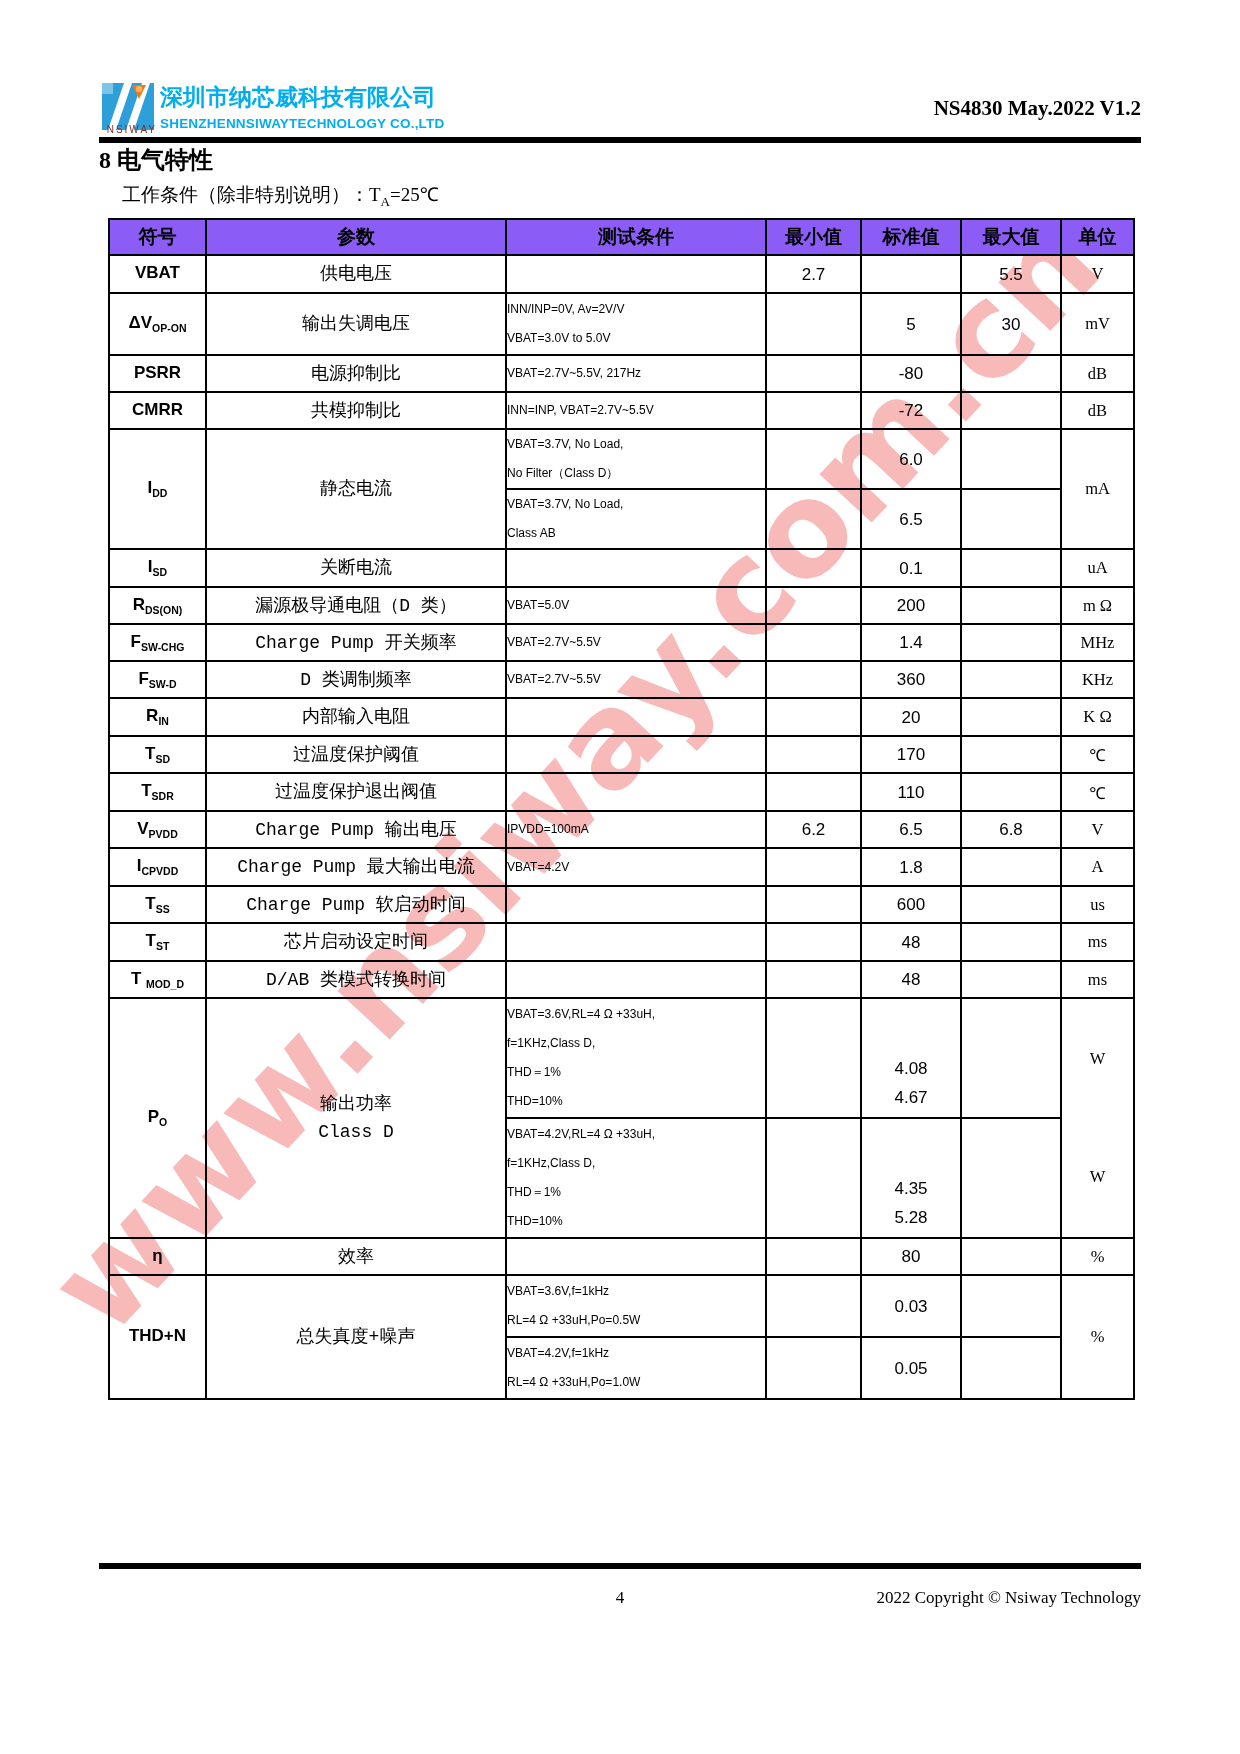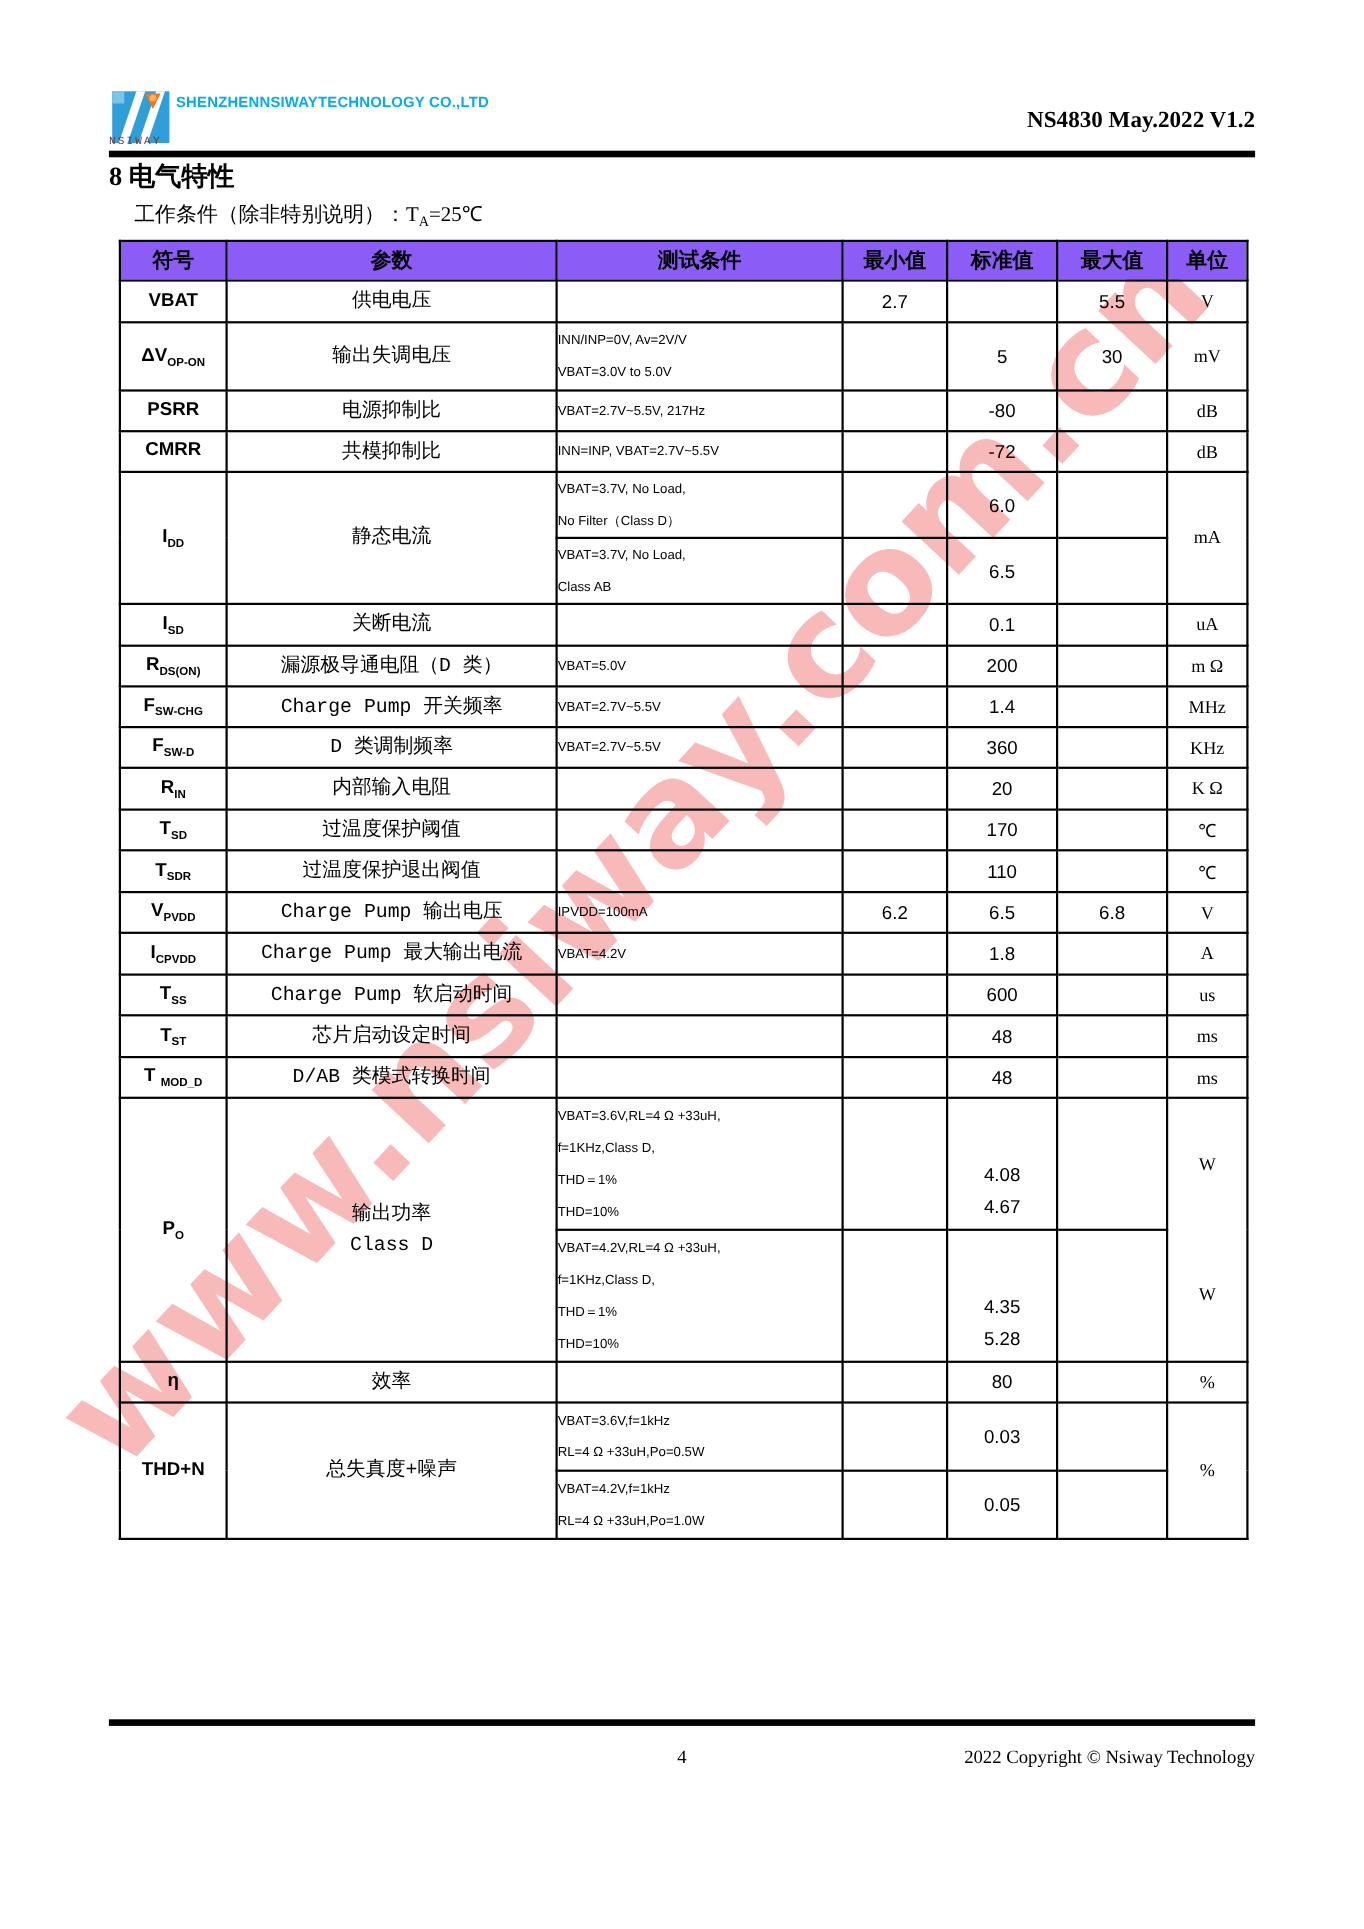--- a/index.html
+++ b/index.html
@@ -1,22 +1,22 @@
 <!DOCTYPE html>
 <html><head>
 <meta charset="utf-8">
 <style>
   html,body{margin:0;padding:0;background:#888;}
   .page{position:relative;width:1240px;height:1754px;background:#fff;overflow:hidden;
         font-family:"Liberation Sans",sans-serif;color:#000;}
   .layer{position:absolute;inset:0;z-index:2;}
   
   .logo{position:absolute;left:99px;top:76px;width:58px;height:64px;}
-  .logo-txt{position:absolute;left:99px;top:124px;width:58px;text-align:left;
-            font-family:Liberation Mono, monospace;font-size:10px;letter-spacing:2px;color:#7a3030;}
+  .logo-txt{position:absolute;left:99px;top:124px;width:58px;text-align:right;
+            font-family:Liberation Sans, sans-serif;font-size:10px;letter-spacing:2px;color:#7a3030;}
   .co-block{position:absolute;left:160px;top:82px;}
   .co-cn{font-size:23px;font-weight:bold;color:#00AEEF;font-family:"Liberation Sans",sans-serif;}
   .co-en{font-size:13.5px;font-weight:bold;color:#00AEEF;margin-top:3px;letter-spacing:.2px;}
   .doc-ref{position:absolute;right:99px;top:96px;font-family:"Liberation Serif",serif;
            font-size:21px;font-weight:bold;}
   .bar{position:absolute;left:99px;width:1042px;height:6px;background:#000;}
   .bar.top{top:137px;} .bar.bot{top:1563px;}
   
   .sec-title{position:absolute;left:99px;top:144px;font-family:"Liberation Serif",serif;
              font-size:24px;font-weight:bold;}
@@ -63,20 +63,21 @@
       <rect x="3" y="1" width="52" height="47" fill="#2f9fda"></rect>
       <polygon points="3,1 14,1 14,12 3,12" fill="#7cc4e8"></polygon>
       <polygon points="9,48 25,1 33,1 17,48" fill="#ffffff"></polygon>
       <polygon points="27,48 43,1 51,1 35,48" fill="#ffffff"></polygon>
       <polygon points="33,3 47,3 40,17" fill="#f07818"></polygon>
       <circle cx="40" cy="7" r="3.2" fill="#ffb05a"></circle>
     </svg>
     <div class="logo-txt">NSIWAY</div>
 
     <div class="co-block">
+      <div class="co-cn">深圳市纳芯威科技有限公司</div>
       <div class="co-en">SHENZHENNSIWAYTECHNOLOGY CO.,LTD</div>
     </div>
 
     <div class="doc-ref">NS4830 May.2022 V1.2</div>
     <div class="bar top"></div>
 
     <div class="sec-title">8 电气特性</div>
     <div class="sec-cond"><span>工作条件（除非特别说明）：T</span><sub>A</sub><span>=25℃</span></div>
 
     <table class="spec">

